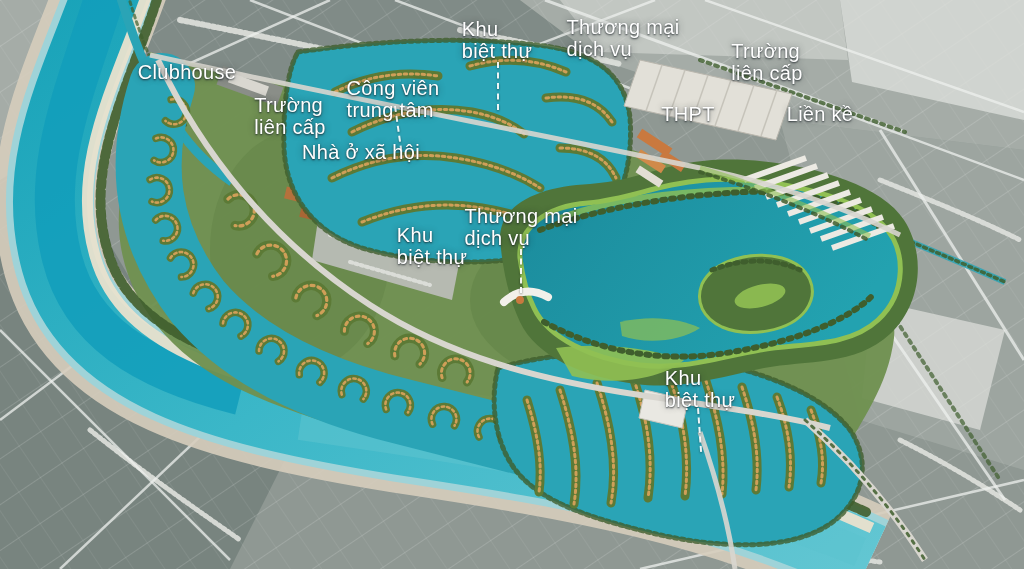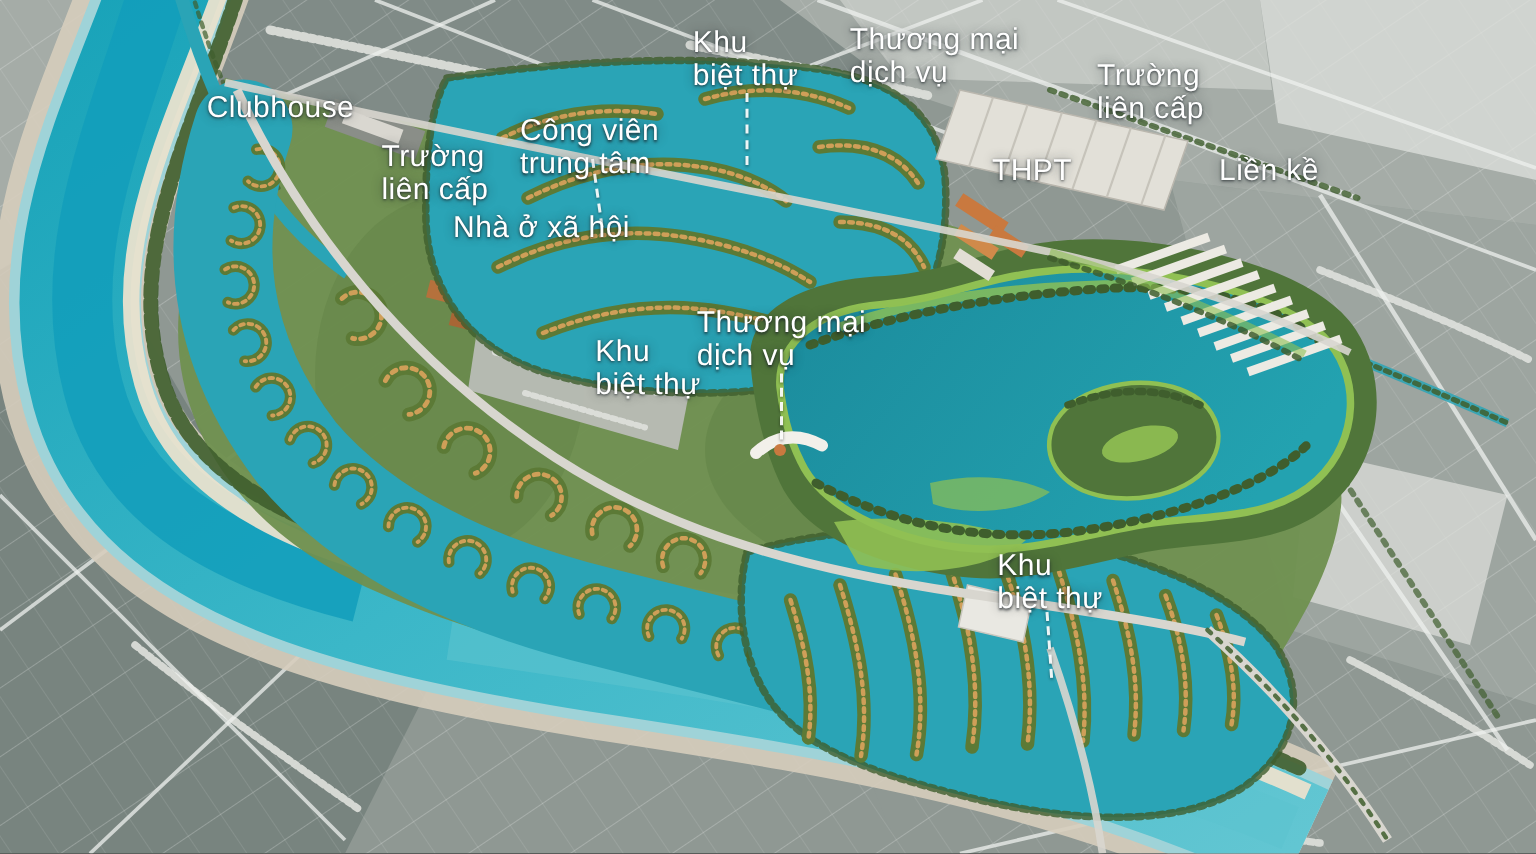--- a/index.html
+++ b/index.html
@@ -317,21 +317,21 @@
         <span>Thương mại</span>
         <span>dịch vụ</span>
       </div>
       <div class="map-label" style="left: 767px; top: 62px;">
         <span>Trường</span>
         <span>liên cấp</span>
       </div>
       <div class="map-label" style="left: 652px; top: 114px; margin-left: 36px;">
         <span>THPT</span>
       </div>
-      <div class="map-label" style="left: 820px; top: 114px; margin-left: 26px;">
+      <div class="map-label" style="left: 820px; top: 114px;">
         <span>Liền kề</span>
       </div>
       <div class="map-label" style="left: 361px; top: 152px;">
         <span>Nhà ở xã hội</span>
       </div>
       <div class="map-label" style="left: 432px; top: 246px;">
         <span>Khu</span>
         <span>biệt thự</span>
       </div>
       <div class="leader" style="left: 520px; top: 249px; height: 44px; transform: rotate(0deg);"></div>

